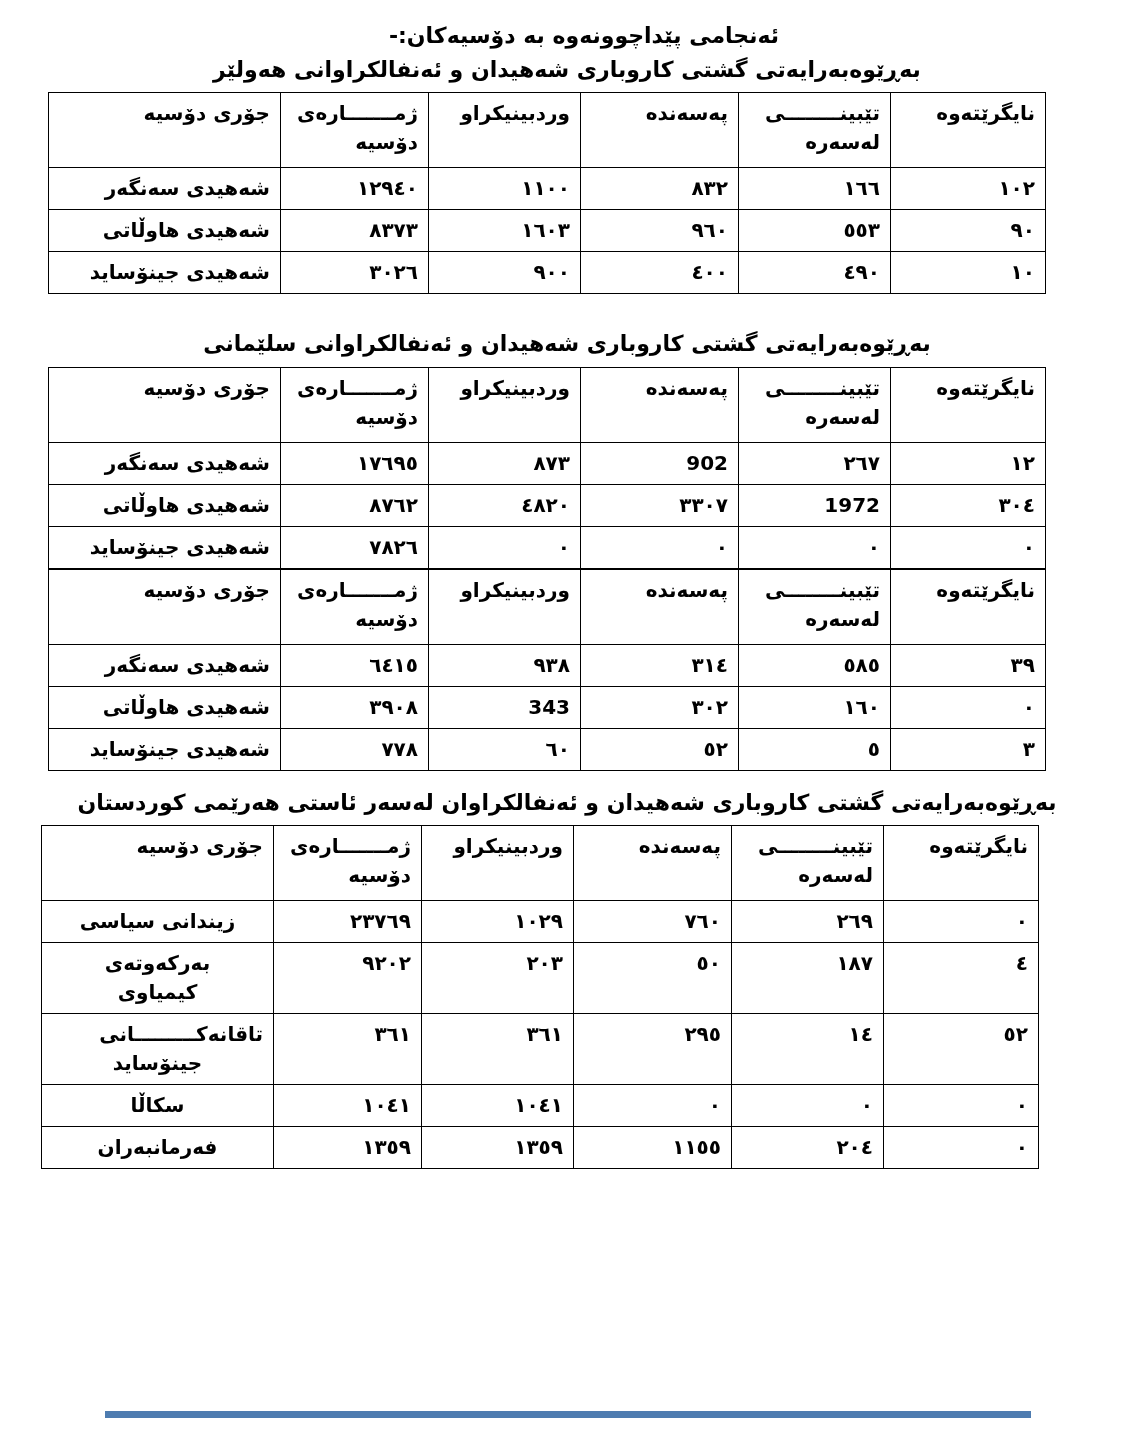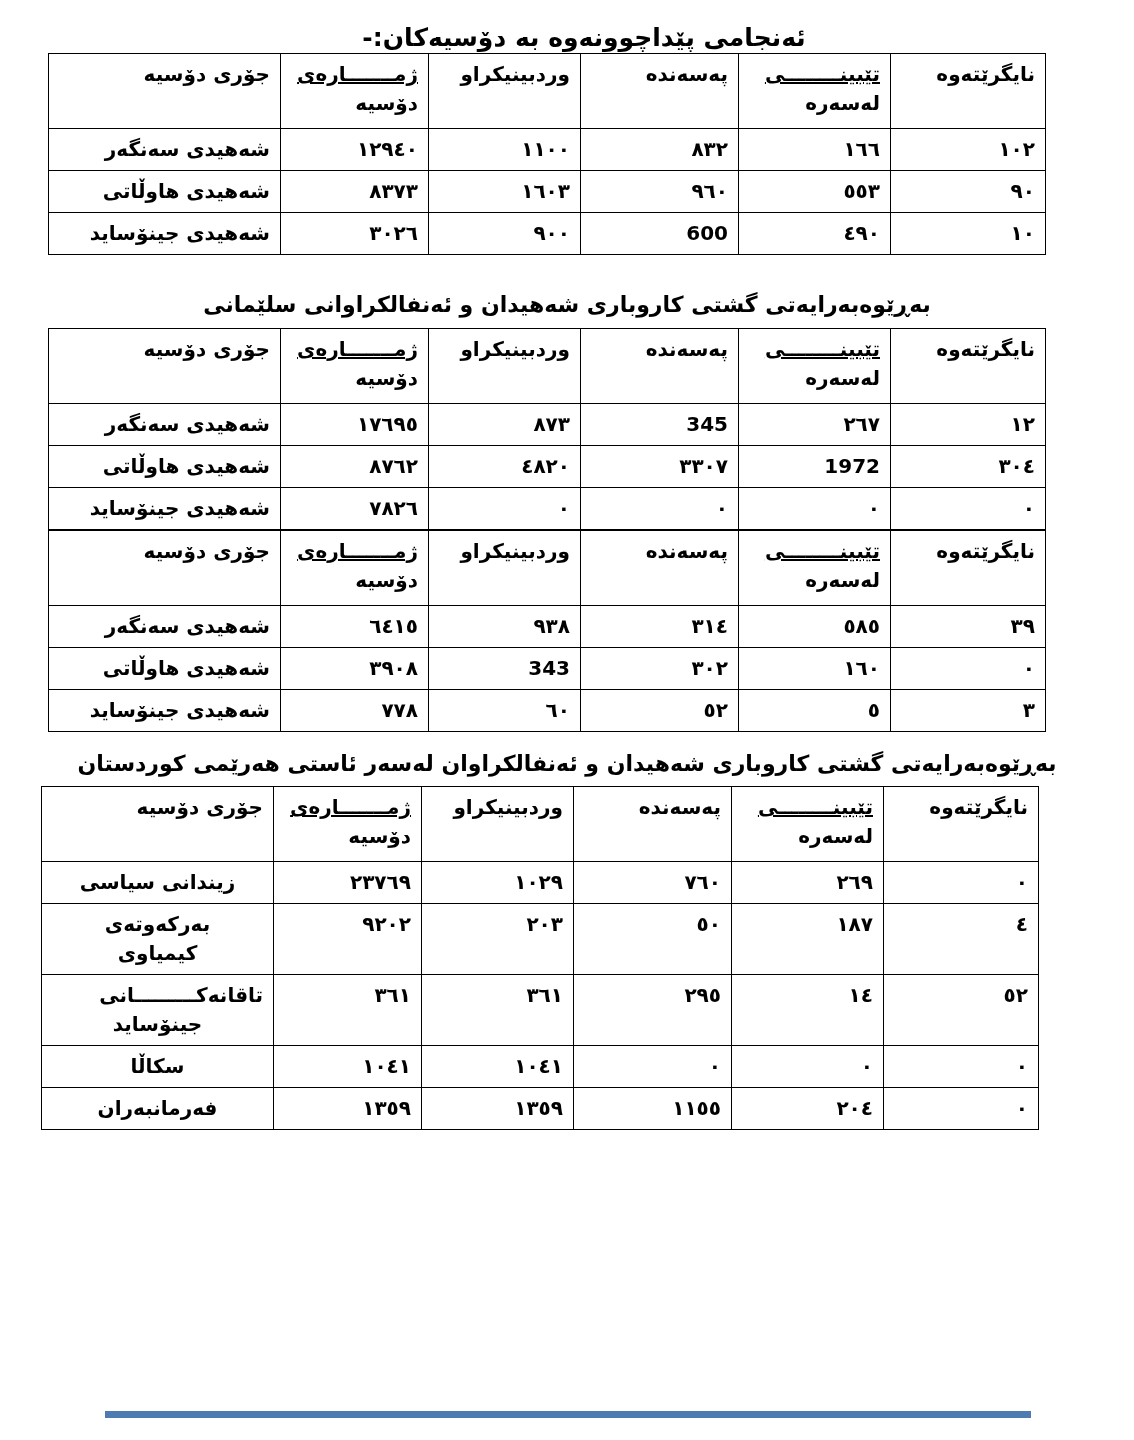--- a/index.html
+++ b/index.html
@@ -20,21 +20,21 @@
   .page {
     width: 1134px;
     height: 1440px;
     position: relative;
     box-sizing: border-box;
     padding: 0;
   }
 
   .doc-title {
     text-align: center;
-    font-size: 25px;
+    font-size: 22px;
     font-weight: bold;
     line-height: 1.25;
     margin: 0;
     padding: 22px 0 0 0;
     direction: rtl;
     padding-left: 34px;
   }
 
   .section {
     margin: 0;
@@ -94,21 +94,20 @@
   .col-check  { width: 152px; }
   .col-appr   { width: 158px; }
   .col-note   { width: 152px; }
   .col-notinc { width: 155px; }
 
   .hdr-stretch {
     display: block;
     text-align: justify;
     text-align-last: justify;
     direction: rtl;
-    text-decoration: underline;
   }
   .hdr-line2 {
     display: block;
     text-align: right;
     direction: rtl;
   }
   .cell-stretch {
     display: block;
     text-align: justify;
     text-align-last: justify;
@@ -136,20 +135,21 @@
   }
 </style>
 </head>
 <body>
 
 <div class="page">
 
   <h1 class="doc-title">ئەنجامی پێداچوونەوە بە دۆسیەکان:-</h1>
 
   <div class="section">
+    <h2 class="section-title sec1">بەڕێوەبەرایەتی گشتی کاروباری شەهیدان و ئەنفالکراوانی هەولێر</h2>
     <table class="stat-table t-main">
       <colgroup>
         <col class="col-notinc">
           <col class="col-note">
           <col class="col-appr">
           <col class="col-check">
           <col class="col-num">
           <col class="col-type">
       </colgroup>
       <thead>
@@ -189,21 +189,21 @@
           <td class="num">٩٠</td>
           <td class="num">٥٥٣</td>
           <td class="num">٩٦٠</td>
           <td class="num">١٦٠٣</td>
           <td class="num">٨٣٧٣</td>
           <td>شەهیدی هاوڵاتی</td>
         </tr>
         <tr>
           <td class="num">١٠</td>
           <td class="num">٤٩٠</td>
-          <td class="num">600</td>
+          <td class="num">٤٠٠</td>
           <td class="num">٩٠٠</td>
           <td class="num">٣٠٢٦</td>
           <td>شەهیدی جینۆساید</td>
         </tr>
       </tbody>
     </table>
   </div>
 
   <div class="section">
     <h2 class="section-title sec2">بەڕێوەبەرایەتی گشتی کاروباری شەهیدان و ئەنفالکراوانی سلێمانی</h2>
@@ -237,21 +237,21 @@
           </th>
           <th>
               <span class="hdr-line2">جۆری دۆسیه</span>
             </th>
         </tr>
       </thead>
       <tbody>
         <tr>
           <td class="num">١٢</td>
           <td class="num">٢٦٧</td>
-          <td class="num">345</td>
+          <td class="num">902</td>
           <td class="num">٨٧٣</td>
           <td class="num">١٧٦٩٥</td>
           <td>شەهیدی سەنگەر</td>
         </tr>
         <tr>
           <td class="num">٣٠٤</td>
           <td class="num">1972</td>
           <td class="num">٣٣٠٧</td>
           <td class="num">٤٨٢٠</td>
           <td class="num">٨٧٦٢</td>

